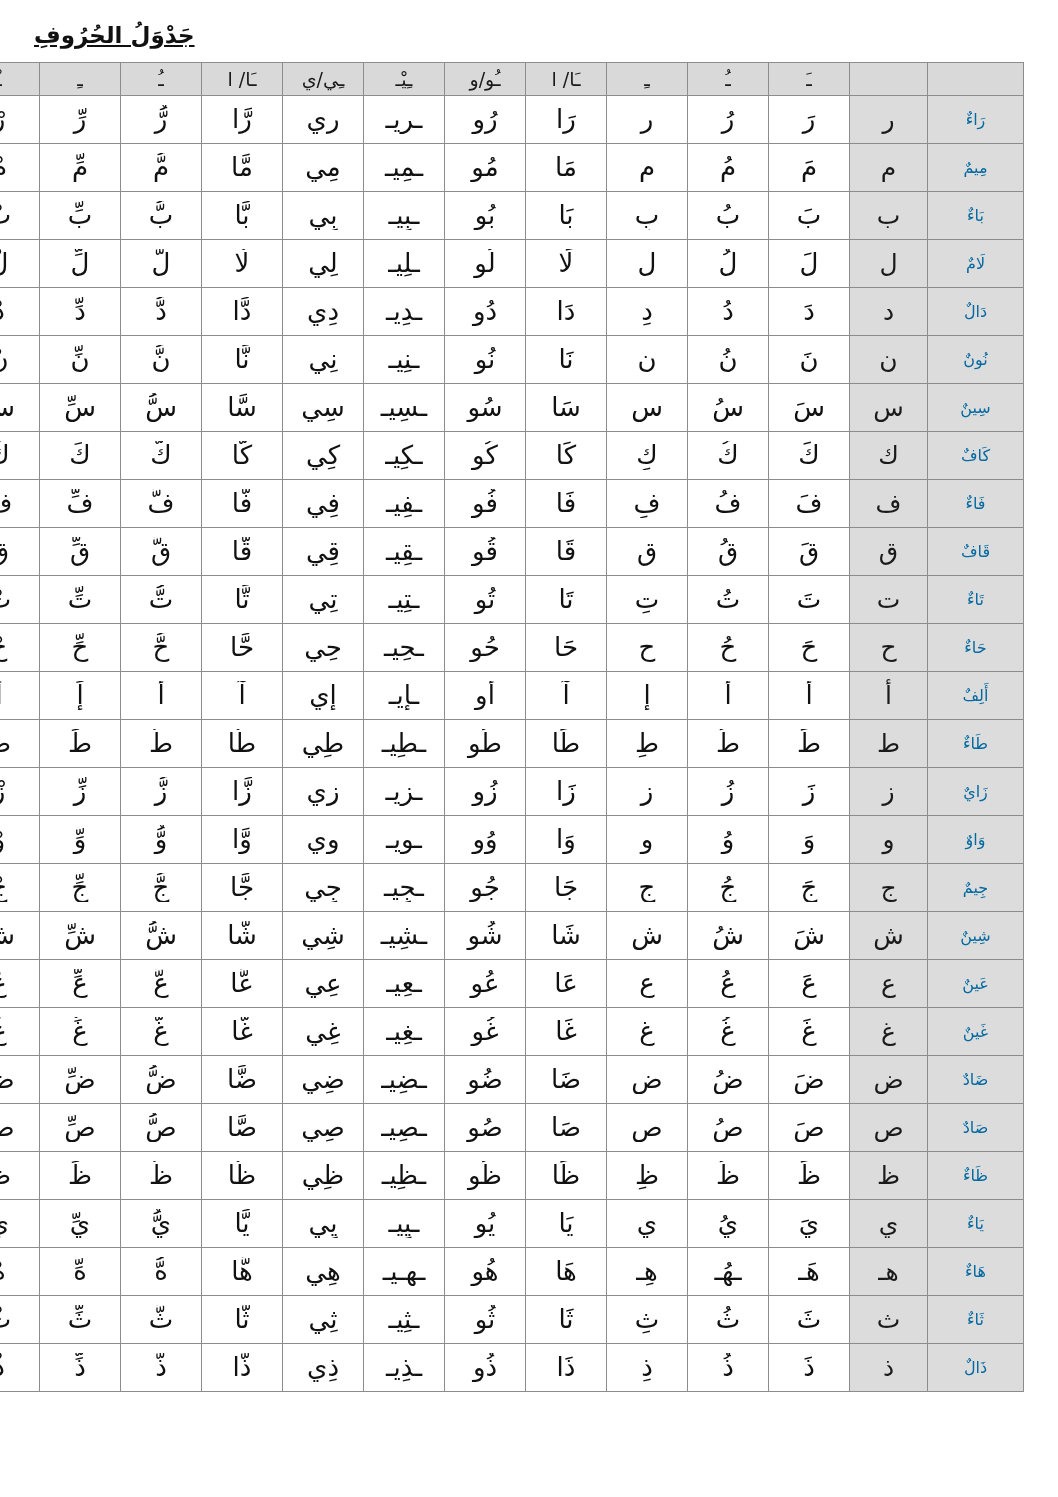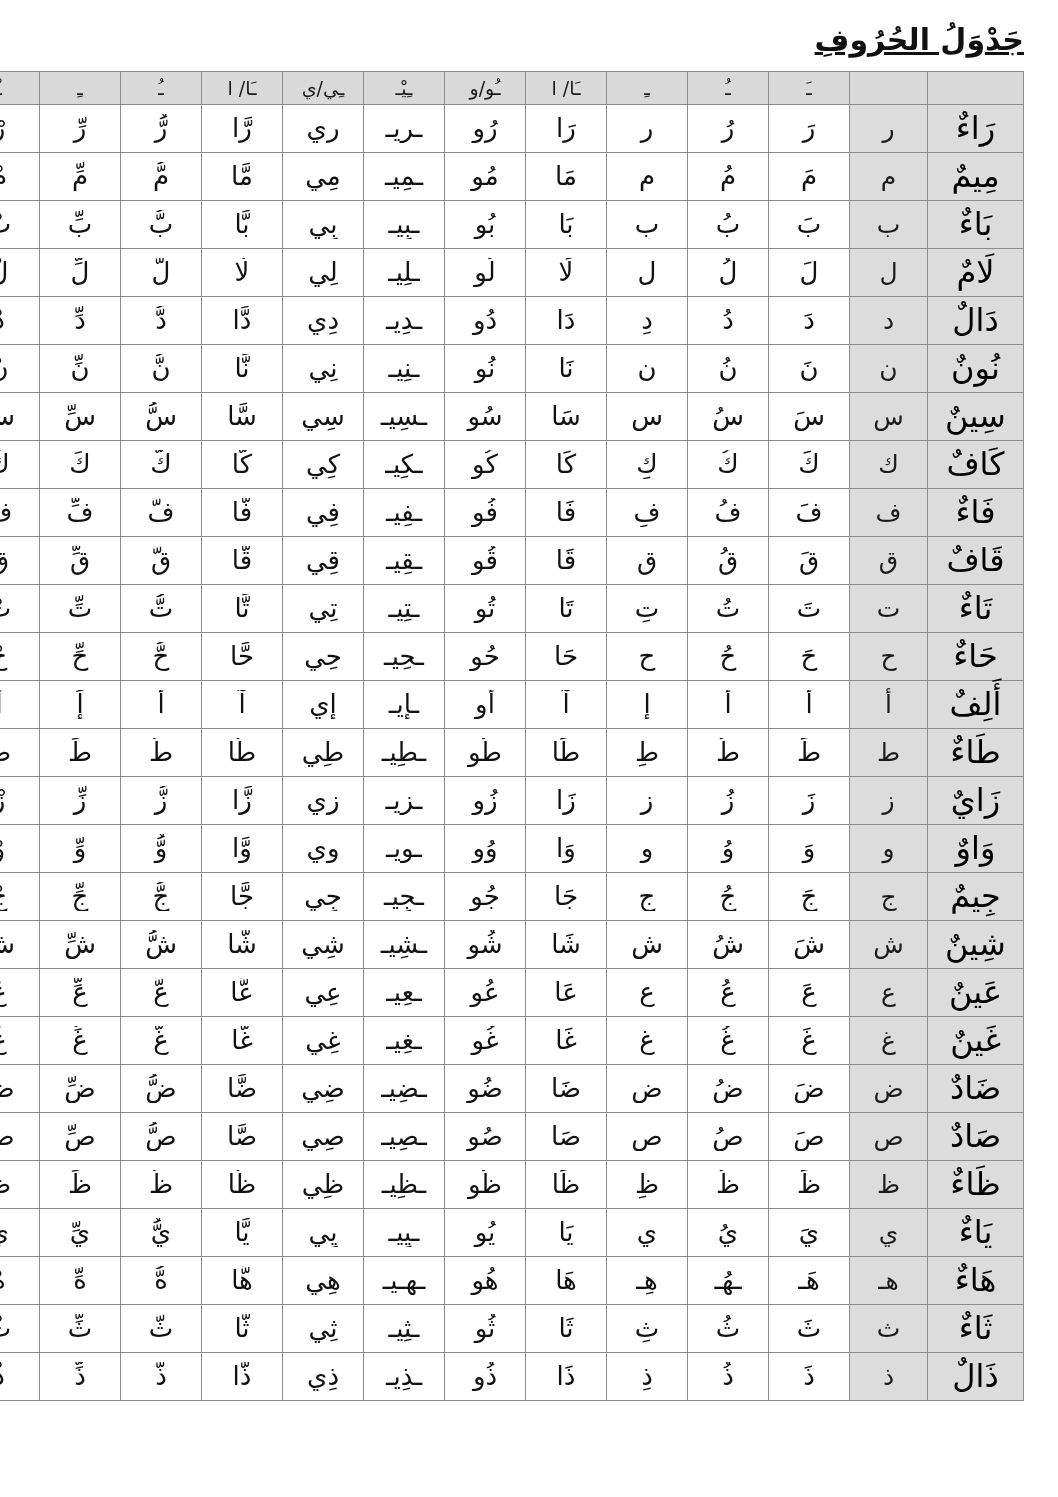--- a/index.html
+++ b/index.html
@@ -15,22 +15,22 @@
     direction: rtl;
   }
   .page {
     width: 1058px;
     height: 1497px;
     box-sizing: border-box;
     padding: 18px 34px 10px 34px;
     position: relative;
   }
   .doc-title {
-    text-align: right;
-    font-size: 30px;
+    text-align: left;
+    font-size: 23px;
     font-weight: bold;
     letter-spacing: 0px;
     margin: 4px 0 14px 0;
     text-decoration: underline;
     direction: rtl;
     font-family: "DejaVu Sans", "Liberation Sans", sans-serif;
   }
   table.letters {
     border-collapse: collapse;
     width: 990px;
@@ -56,22 +56,22 @@
   }
   tbody td {
     height: 47px;
     font-size: 26px;
     background: #ffffff;
     color: #111;
     line-height: 1.1;
   }
   tbody td.name {
     background: #dcdcdc;
-    font-size: 32px;
-    color: #000000;
+    font-size: 16px;
+    color: #0369a1;
   }
   tbody td.base {
     background: #dcdcdc;
     font-size: 25px;
     color: #1a1a1a;
   }
   col.c-name { width: 96px; }
   col.c-base { width: 78px; }
   col.c-form { width: 81px; }
   .cell-text {

